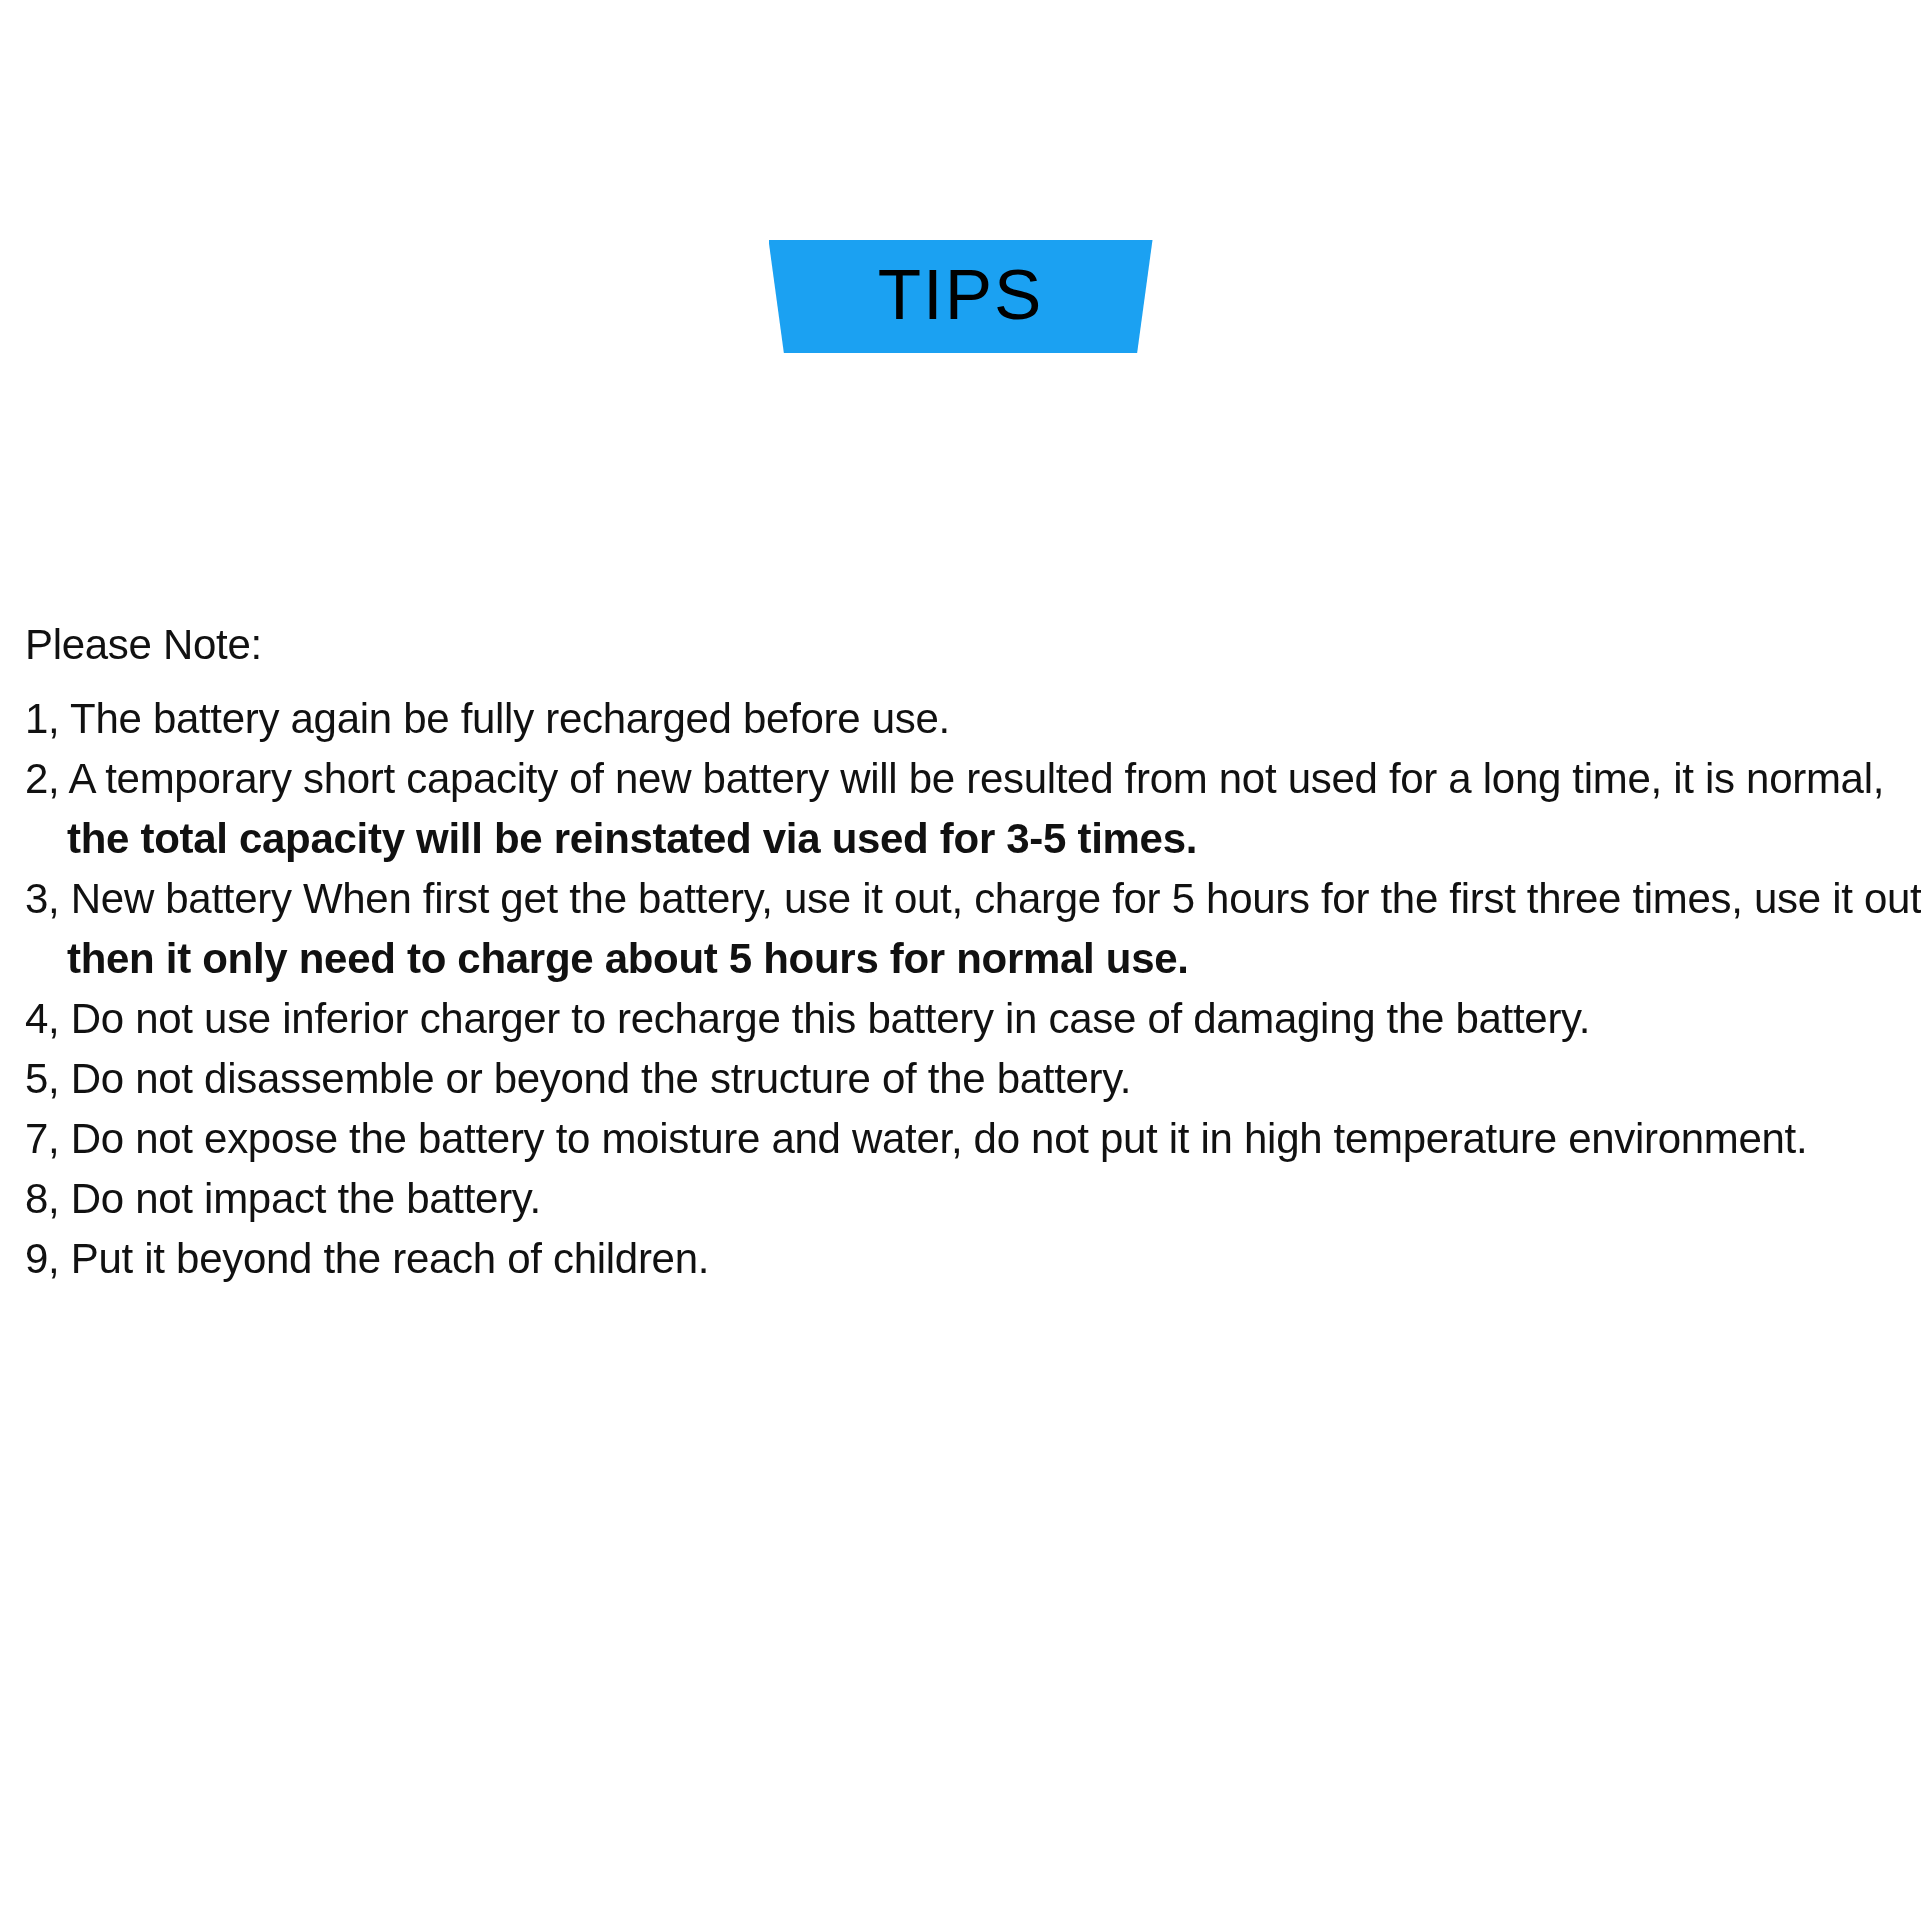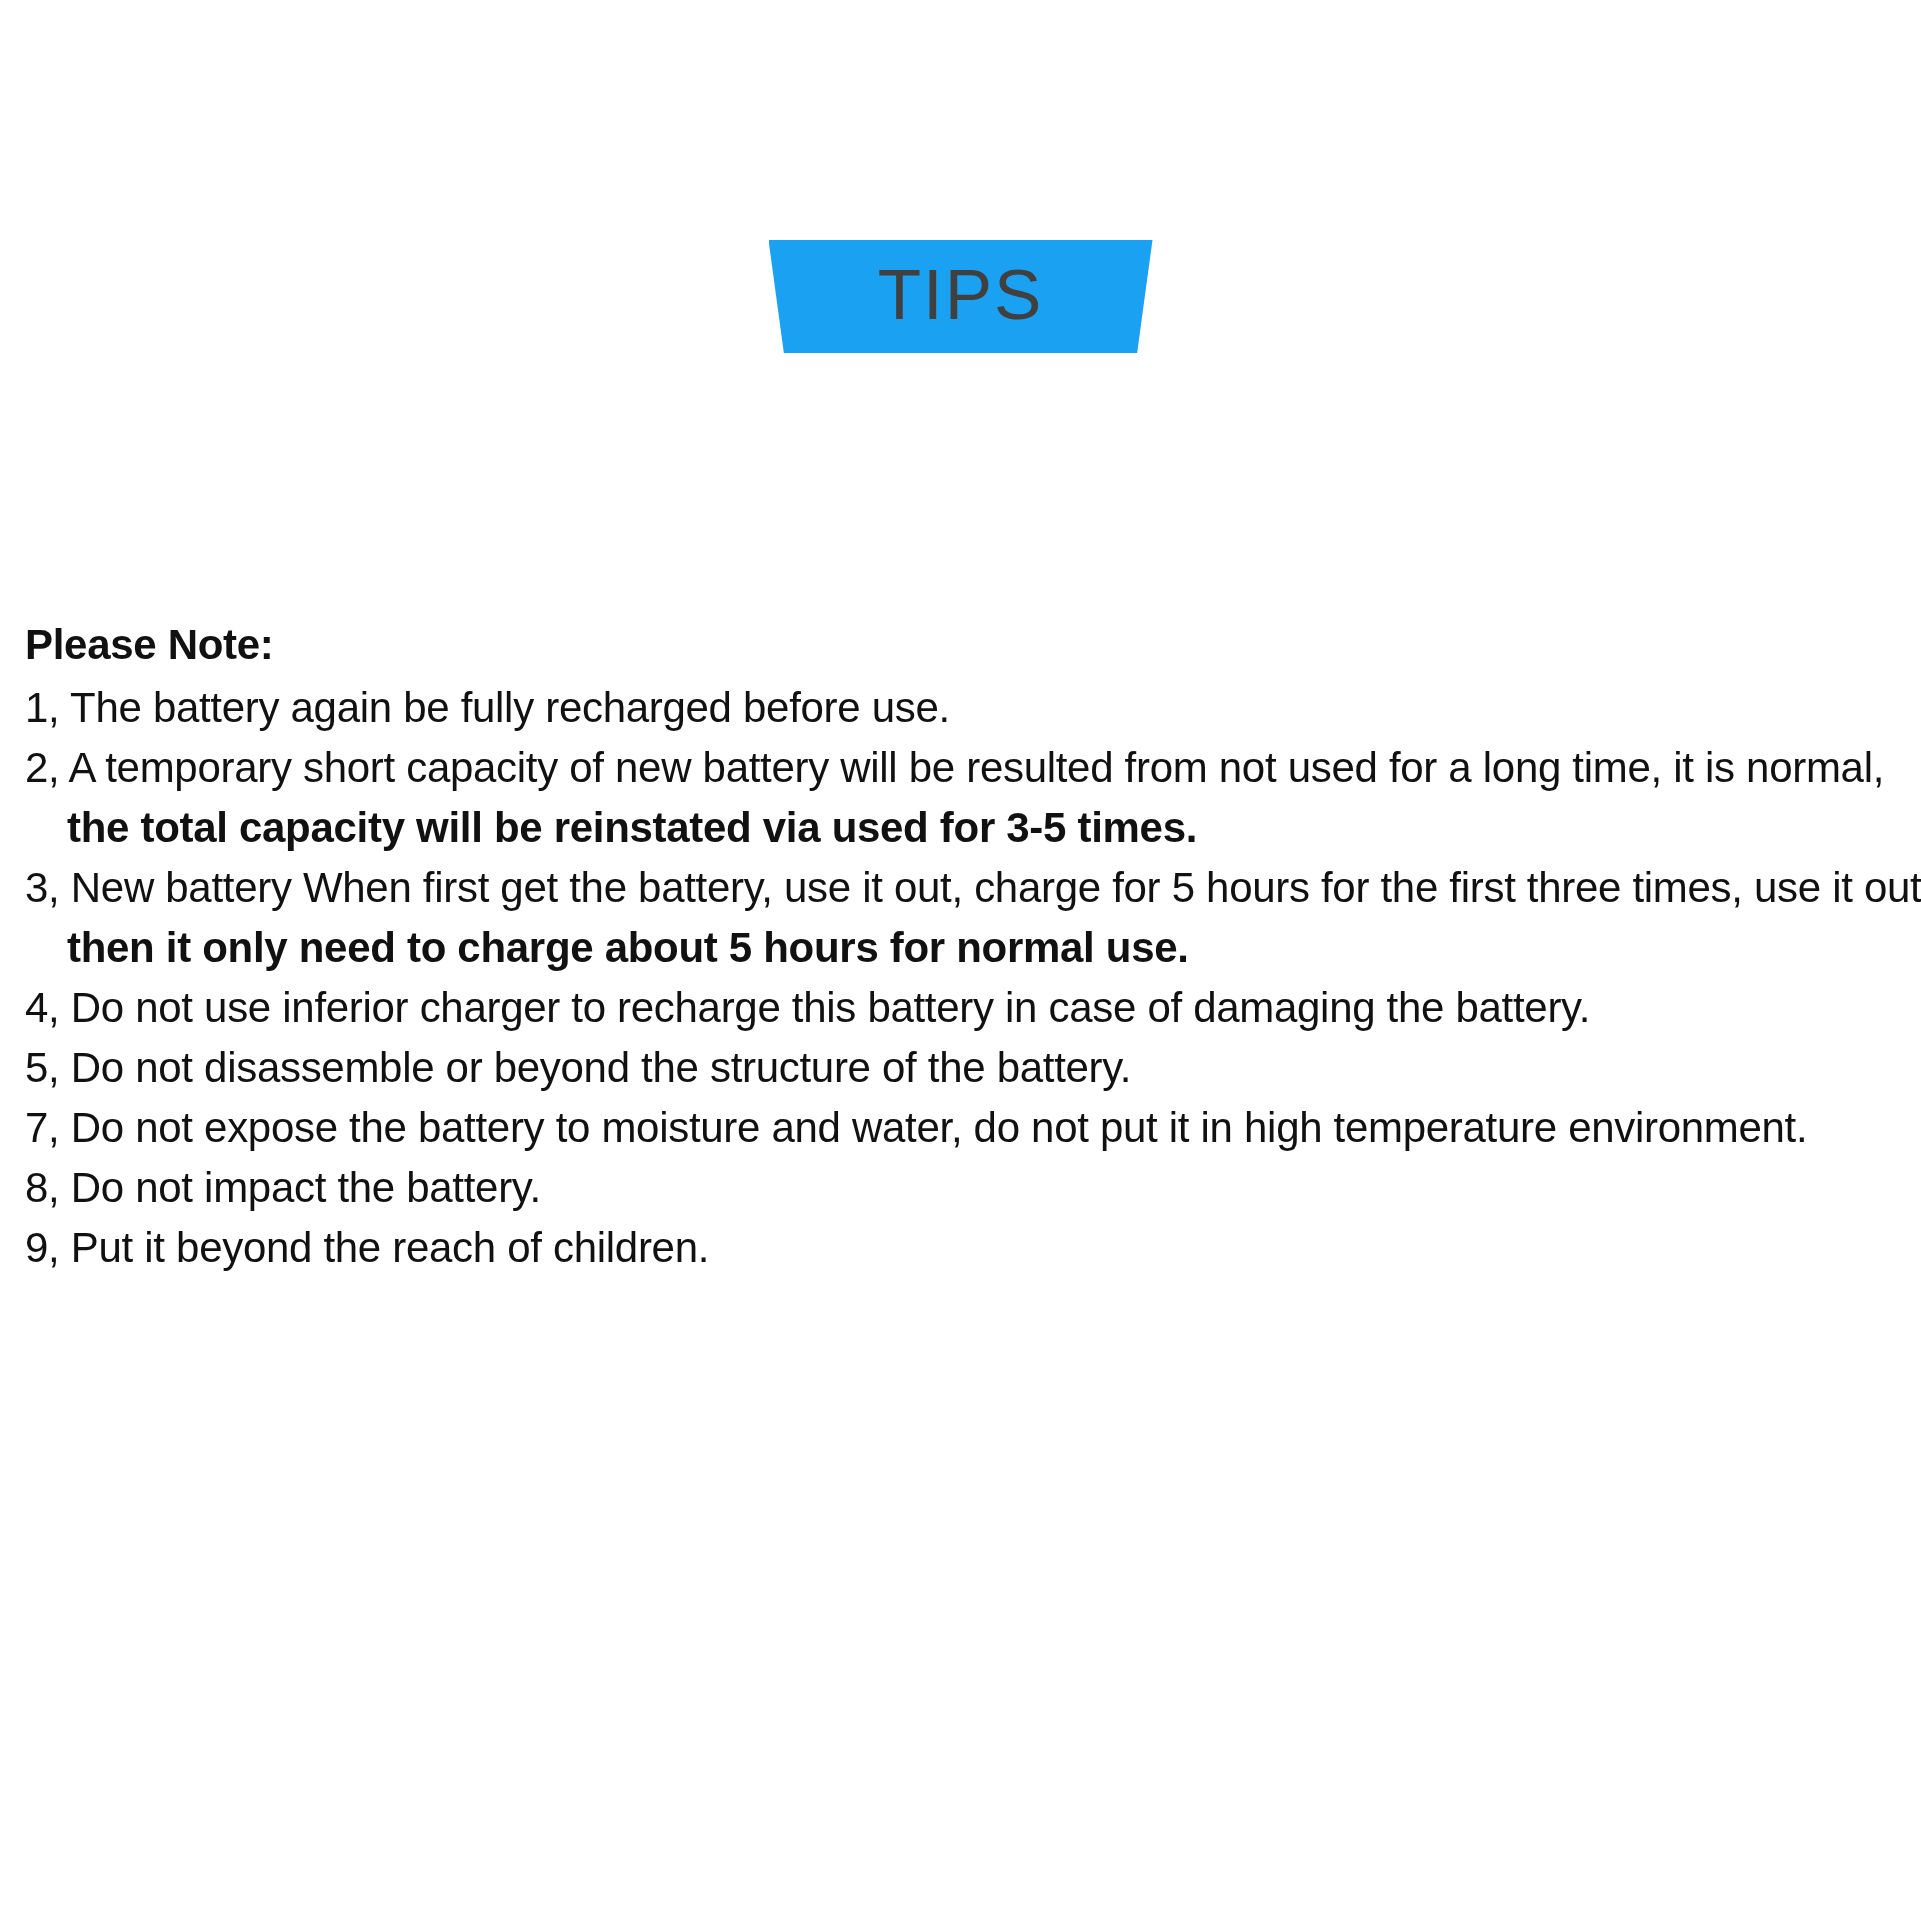--- a/index.html
+++ b/index.html
@@ -29,21 +29,21 @@
     width: 384px;
     height: 113px;
     background: #1ba1f2;
     
     clip-path: polygon(0% 0%, 100% 0%, 96% 100%, 4% 100%);
     display: flex;
     align-items: center;
     justify-content: center;
   }
   .banner-text {
-    color: #404040;
+    color: #000000;
     font-size: 71px;
     letter-spacing: 1.9px;
     line-height: 1;
     font-weight: 400;
     transform: translateY(-1.9px);
   }
 
   
   .notes {
     position: absolute;
@@ -57,22 +57,21 @@
     letter-spacing: -0.3px;
     white-space: pre;
     font-weight: 400;
     color: #111111;
   }
   .note-line.indent {
     padding-left: 42px;
     font-weight: bold;
   }
   .note-line.heading {
-    margin-bottom: 3px;
-    font-weight: bold;
+    margin-bottom: 14px;
   }
   .deg {
     font-size: 25px;
     vertical-align: 17.3px;
     letter-spacing: 0;
   }
 </style>
 </head>
 <body>
 

